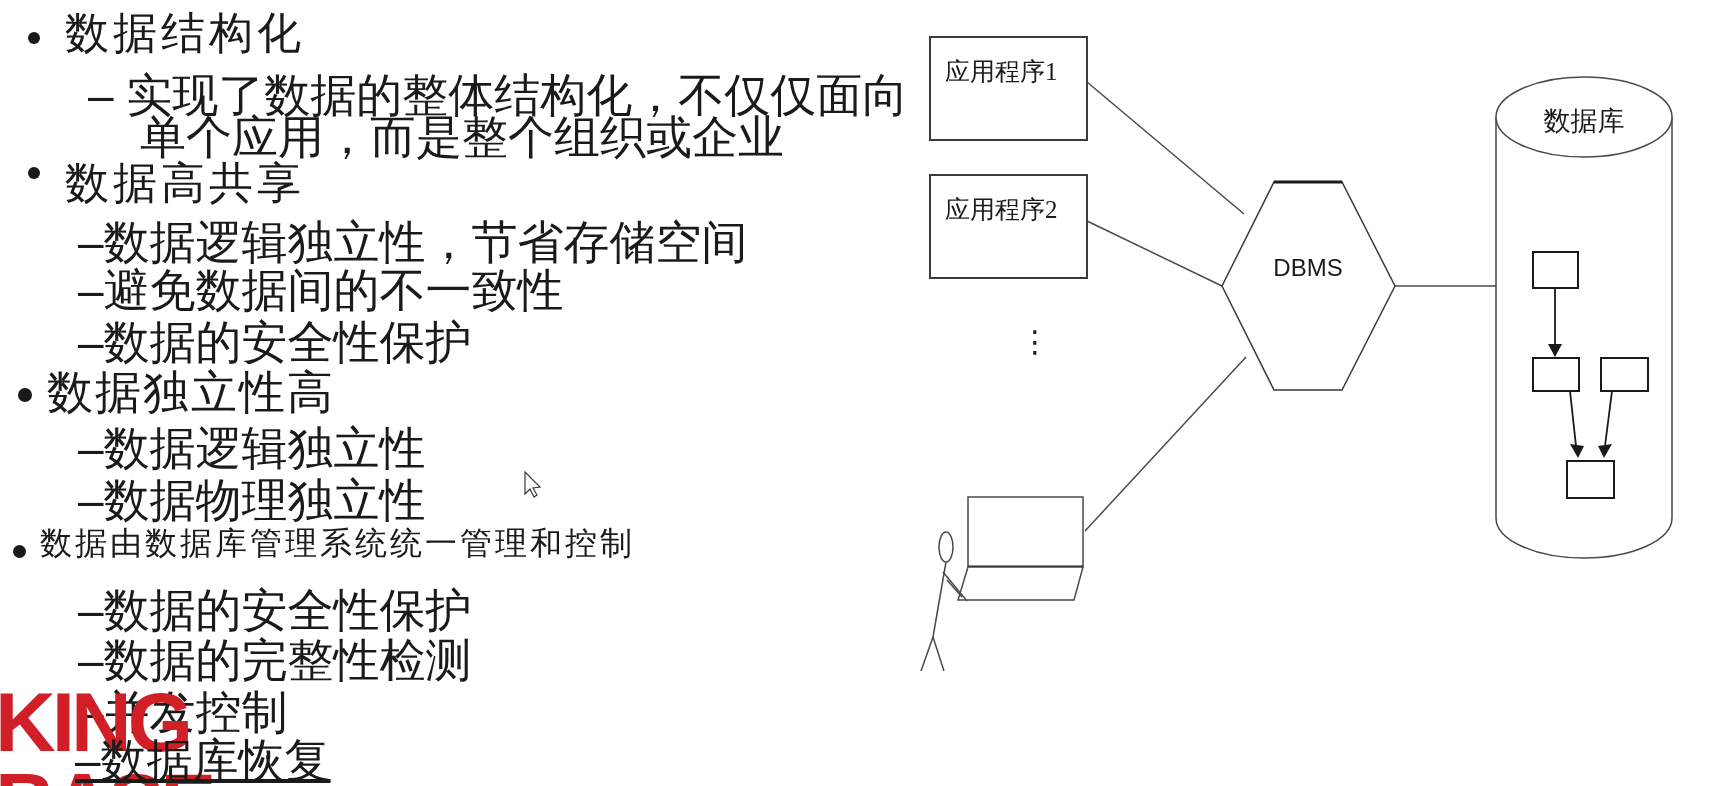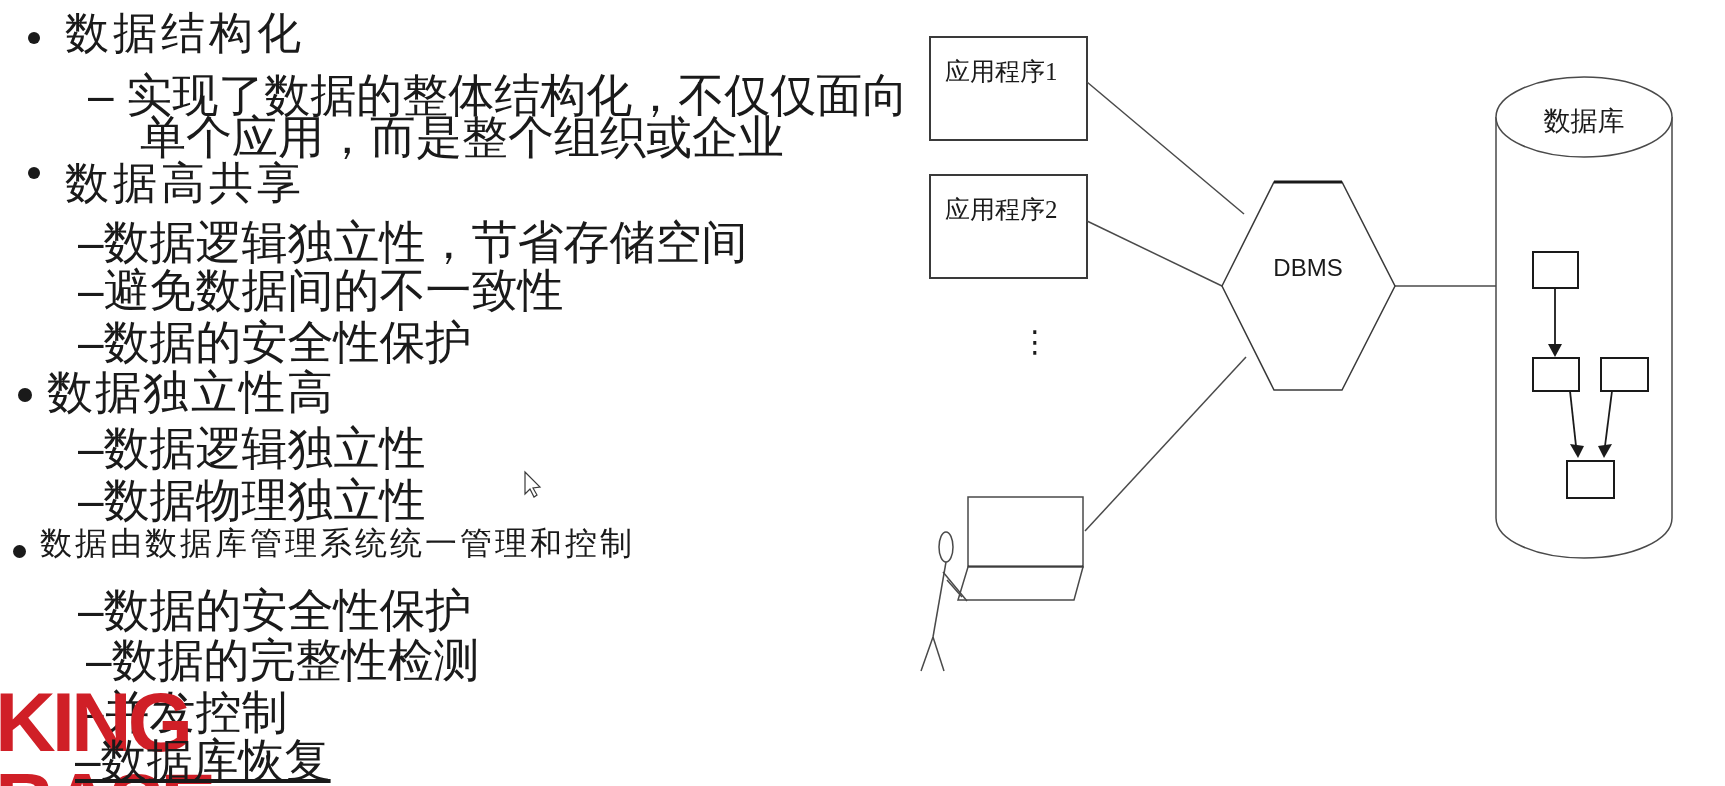--- a/index.html
+++ b/index.html
@@ -37,21 +37,21 @@
 <div class="line sans fs38" style="left:78px;top:318px">–数据的安全性保护</div>
 
 <span class="dot" style="left:18px;top:388px;width:14px;height:14px"></span>
 <div class="line sans fs46" style="left:47px;top:368px">数据独立性高</div>
 <div class="line sans fs38" style="left:78px;top:424px">–数据逻辑独立性</div>
 <div class="line sans fs38" style="left:78px;top:476px">–数据物理独立性</div>
 
 <span class="dot" style="left:13px;top:545px;width:13px;height:13px"></span>
 <div class="line serif b4" style="left:40px;top:526px">数据由数据库管理系统统一管理和控制</div>
 <div class="line sans fs38" style="left:78px;top:586px">–数据的安全性保护</div>
-<div class="line sans fs38" style="left:86px;top:636px">–数据的完整性检测</div>
+<div class="line sans fs38" style="left:78px;top:636px">–数据的完整性检测</div>
 <div class="line sans fs38 z4" style="left:78px;top:688px">–并发控制</div>
 <div class="line sans fs38 z6" style="left:75px;top:736px">–数据库恢复</div>
 
 <div class="logo-line" id="logo-king" style="color: rgb(208, 31, 39);">KING</div>
 <div class="logo-line" id="logo-base" style="color: rgb(208, 31, 39);">BASE</div>
 
 <svg id="diagram" viewBox="0 0 1725 786">
 
   <rect x="930" y="37" width="157" height="103" fill="#ffffff" stroke="#3a3a3a" stroke-width="2"></rect>
   <text x="945" y="80" font-size="25" font-family="Liberation Serif,serif">应用程序1</text>

